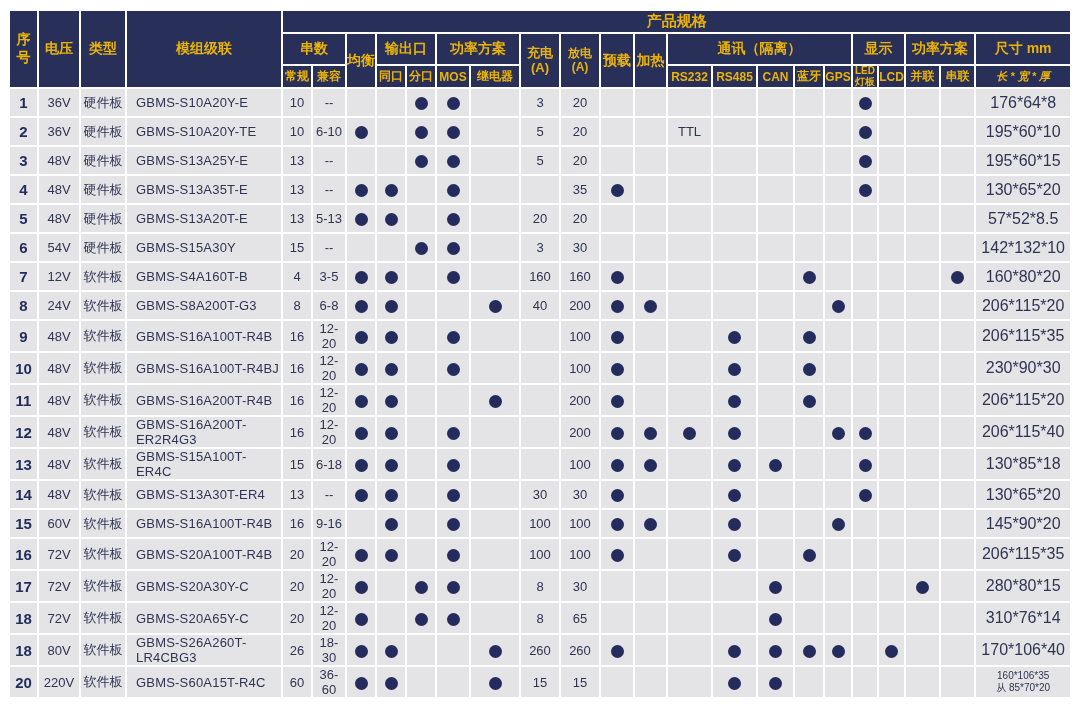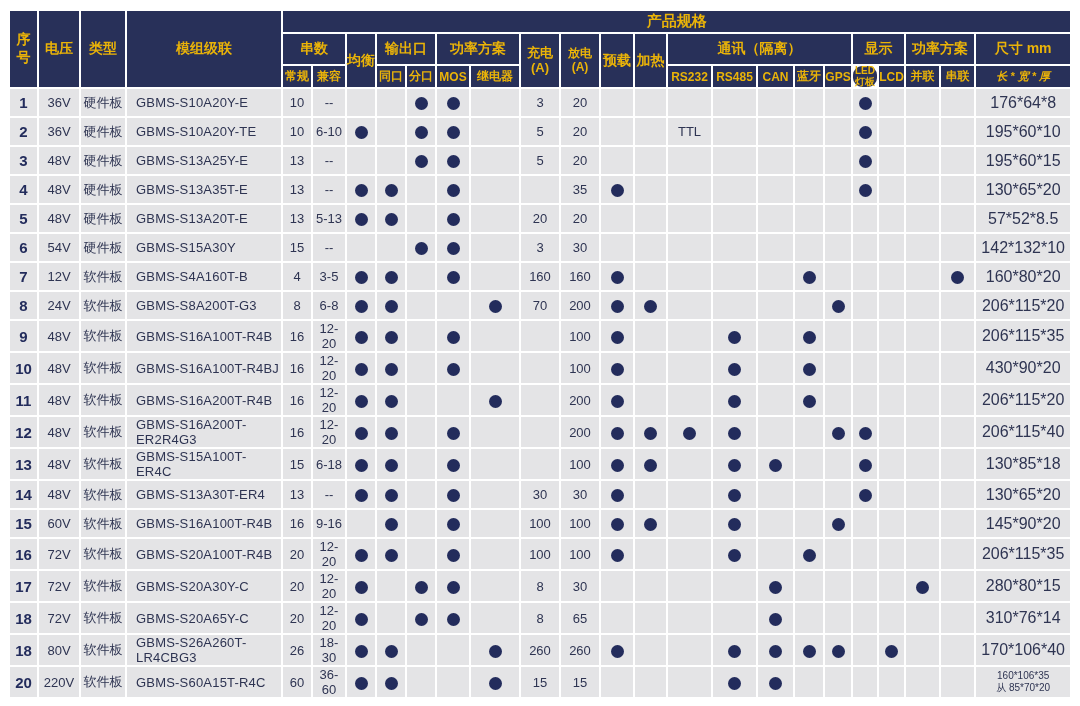--- a/index.html
+++ b/index.html
@@ -4,21 +4,21 @@
 <style>
   html,body{margin:0;padding:0;background:#ffffff;}
   body{width:1080px;height:706px;overflow:hidden;font-family:"Liberation Sans","DejaVu Sans",sans-serif;}
   .page{padding:9px 8px 0 8px;}
   table{border-collapse:separate;border-spacing:2px;table-layout:fixed;width:1064px;background:#ffffff;}
   th{background:#283059;color:#eab308;font-weight:bold;text-align:center;vertical-align:middle;padding:0;}
   .hr-a th{height:21px;font-size:15px;}
   .hr-b th{height:30px;font-size:14px;}
   .hr-c th{height:15px;font-size:12px;}
   th.sp2{font-size:14px;}
-  th.small{font-size:10px;line-height:1.05;border-radius:9px;}
+  th.small{font-size:10px;line-height:1.05;}
   th.sub-size{font-size:11px;font-style:italic;}
   .pre{white-space:pre-line;line-height:1.15;margin-left:38px;}
   td{background:#e4e4e6;color:#2e3452;font-size:13px;text-align:center;vertical-align:middle;height:27px;padding:0;overflow:hidden;}
   td.c-no{font-weight:bold;font-size:15px;color:#232c5c;}
   td.c-model{text-align:left;padding-left:9px;letter-spacing:0.2px;}
   td.c-size{font-size:16px;}
   td.c-size-sm{font-size:10px;line-height:1.25;}
   .dot{display:inline-block;width:13px;height:13px;border-radius:50%;background:#232c5c;vertical-align:middle;}
 </style>
 </head>
@@ -292,21 +292,21 @@
           <td>24V</td>
           <td>软件板</td>
           <td class="c-model">GBMS-S8A200T-G3</td>
           <td>8</td>
           <td>6-8</td>
           <td><span class="dot"></span></td>
           <td><span class="dot"></span></td>
           <td></td>
           <td></td>
           <td><span class="dot"></span></td>
-          <td>70</td>
+          <td>40</td>
           <td>200</td>
           <td><span class="dot"></span></td>
           <td><span class="dot"></span></td>
           <td></td>
           <td></td>
           <td></td>
           <td></td>
           <td><span class="dot"></span></td>
           <td></td>
           <td></td>
@@ -359,21 +359,21 @@
           <td></td>
           <td></td>
           <td><span class="dot"></span></td>
           <td></td>
           <td><span class="dot"></span></td>
           <td></td>
           <td></td>
           <td></td>
           <td></td>
           <td></td>
-          <td class="c-size">430*90*20</td>
+          <td class="c-size">230*90*30</td>
         </tr>
         <tr>
           <td class="c-no">11</td>
           <td>48V</td>
           <td>软件板</td>
           <td class="c-model">GBMS-S16A200T-R4B</td>
           <td>16</td>
           <td>12-20</td>
           <td><span class="dot"></span></td>
           <td><span class="dot"></span></td>

